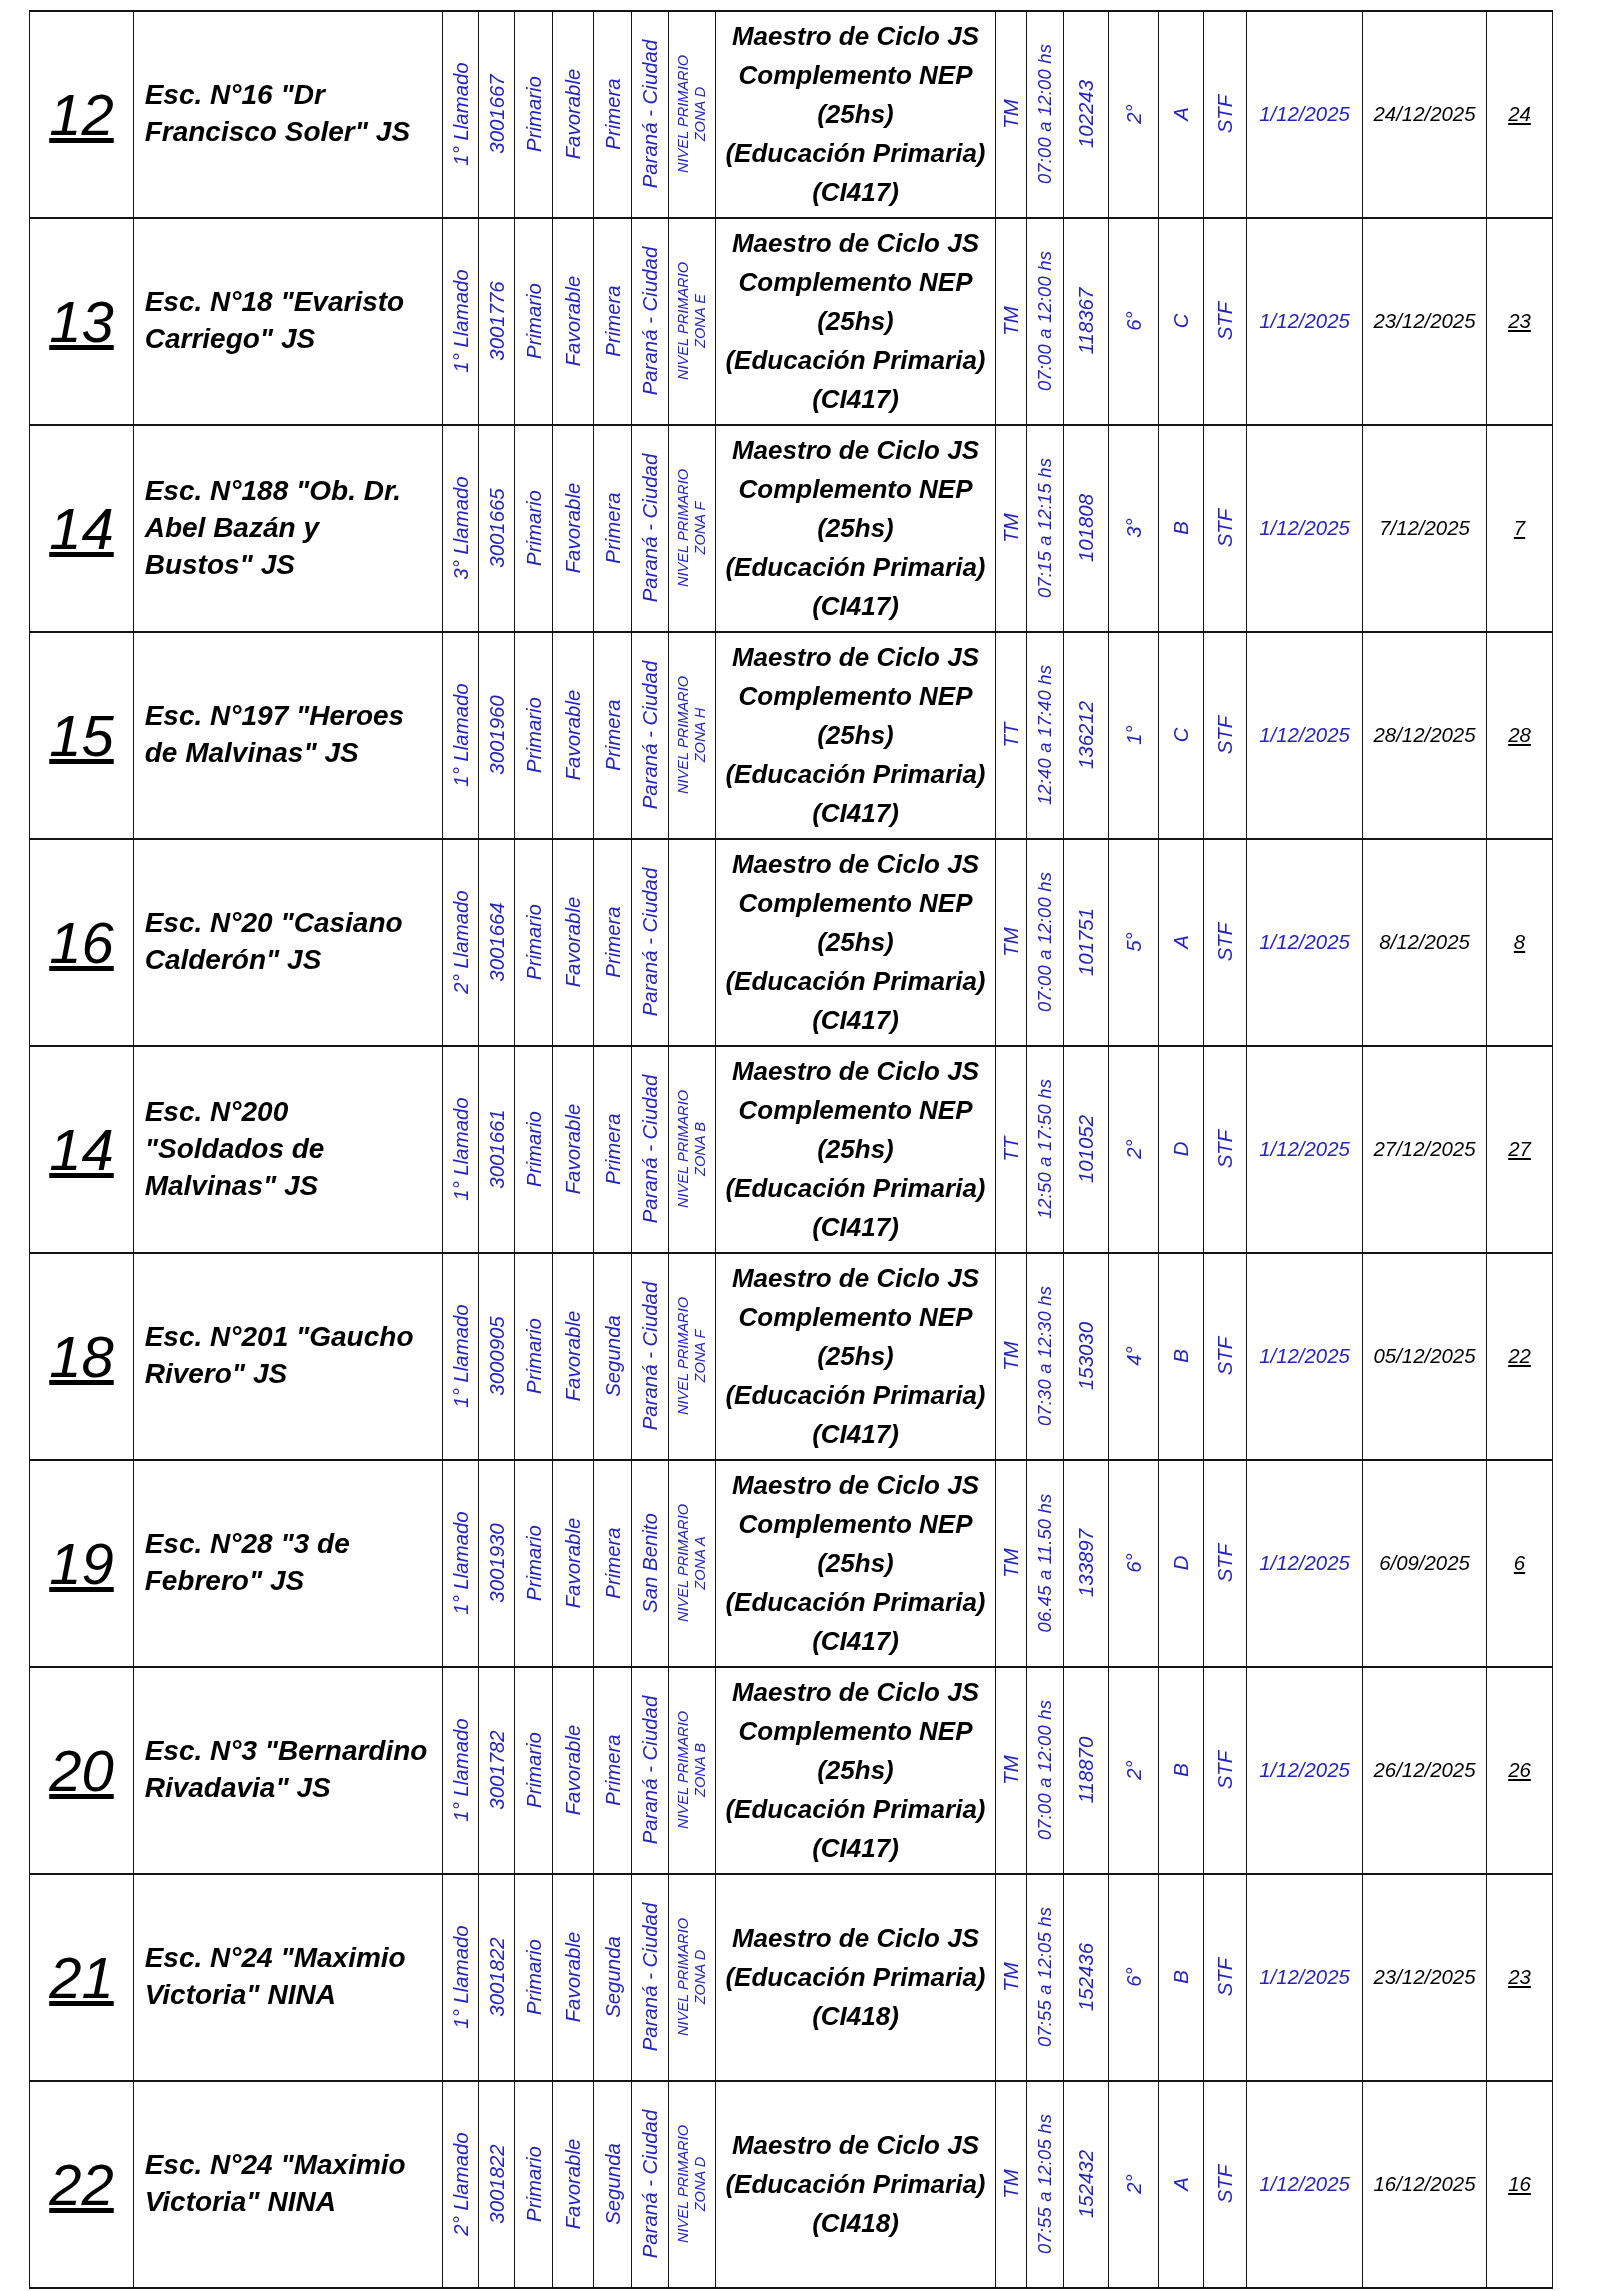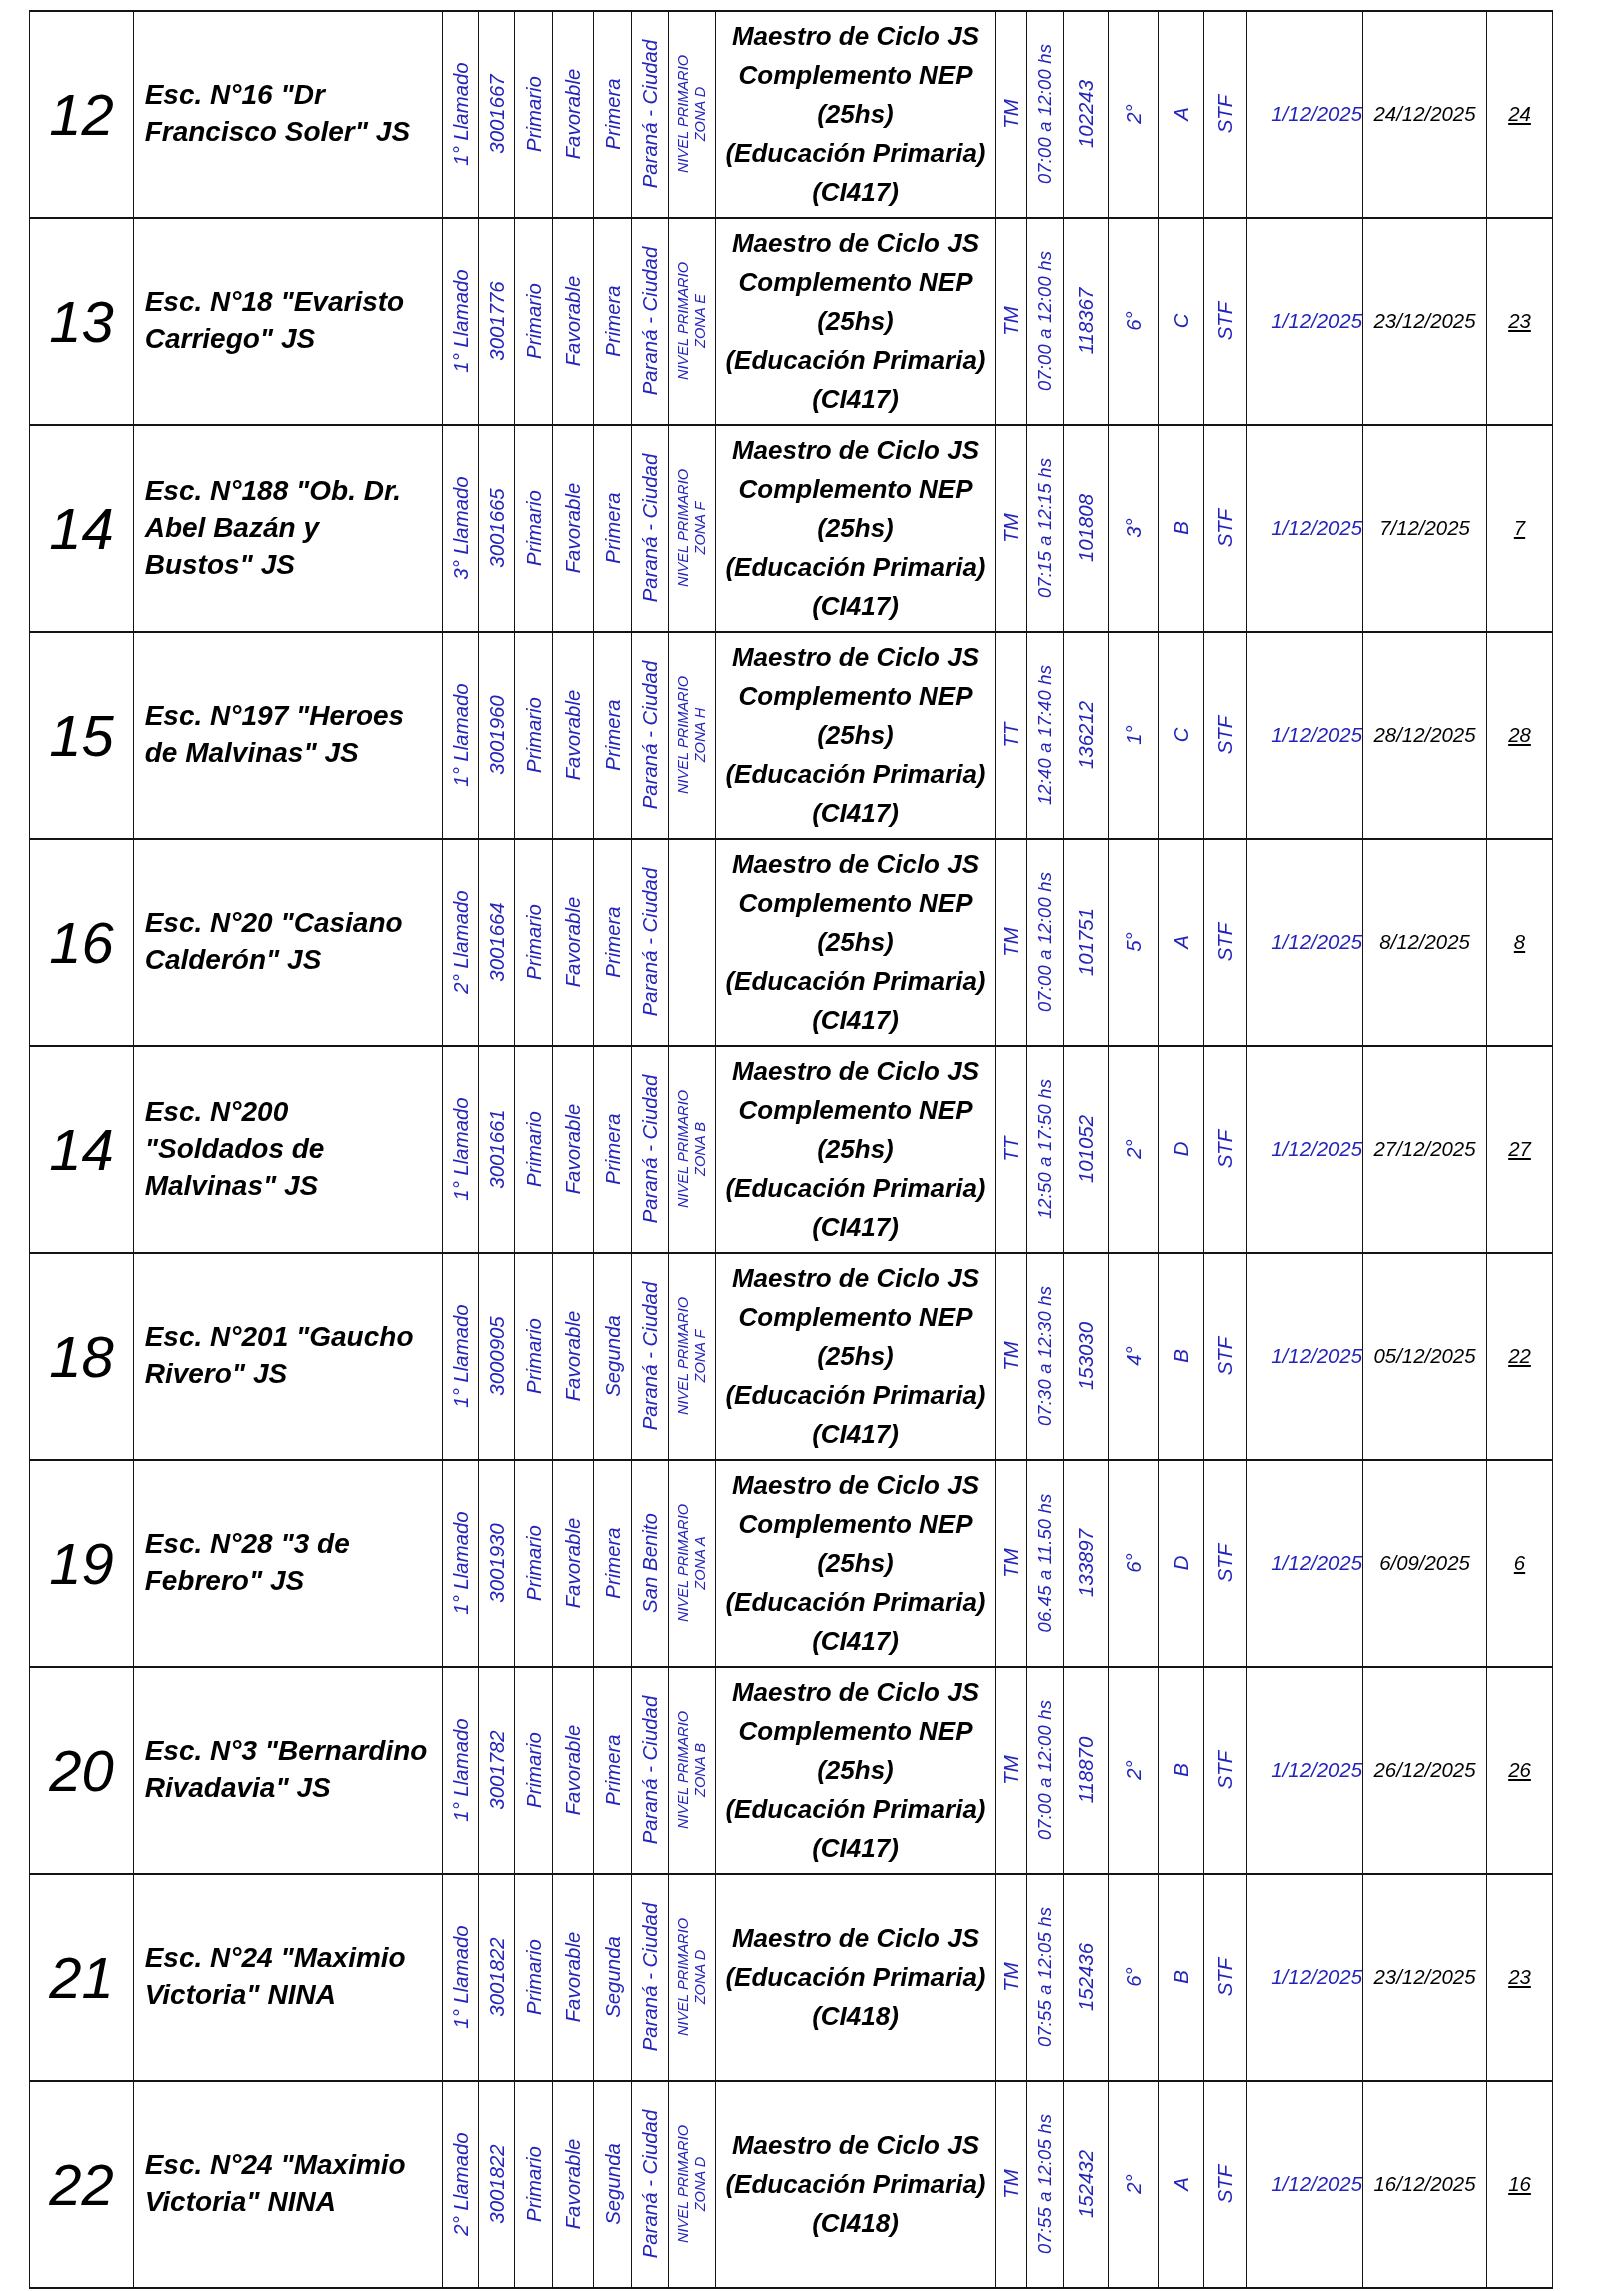--- a/index.html
+++ b/index.html
@@ -42,20 +42,21 @@
     font-size:20.4px;
     line-height:1.1;
     color:var(--blue);
   }
   .rot.small{font-size:14.6px;line-height:1.18;}
   .rot.horario{font-size:18.4px;letter-spacing:0.2px;}
   .num-cell{
     font-size:58px;
     text-align:center;
     color:var(--ink);
+    text-decoration:underline;
   }
   .school-cell{
     font-weight:bold;
     font-size:28px;
     line-height:1.32;
     padding:0 7.8px 0 10.7px;
     color:var(--ink);
   }
   .cargo-cell{text-align:center;}
   .cargo-text{
@@ -63,21 +64,21 @@
     font-size:26px;
     line-height:1.5;
     white-space:pre-line;
     color:var(--ink);
     padding:0 3.9px;
   }
   .date-cell{
     font-size:20.4px;
     text-align:center;
   }
-  .date-cell.desde{color:var(--blue);text-align:right;}
+  .date-cell.desde{color:var(--blue);}
   .date-cell.hasta{color:var(--ink);}
   .dias-cell{
     font-size:20.4px;
     text-align:center;
     color:var(--ink);
     text-decoration:underline;
   }
 </style>
 </head>
 <body>

